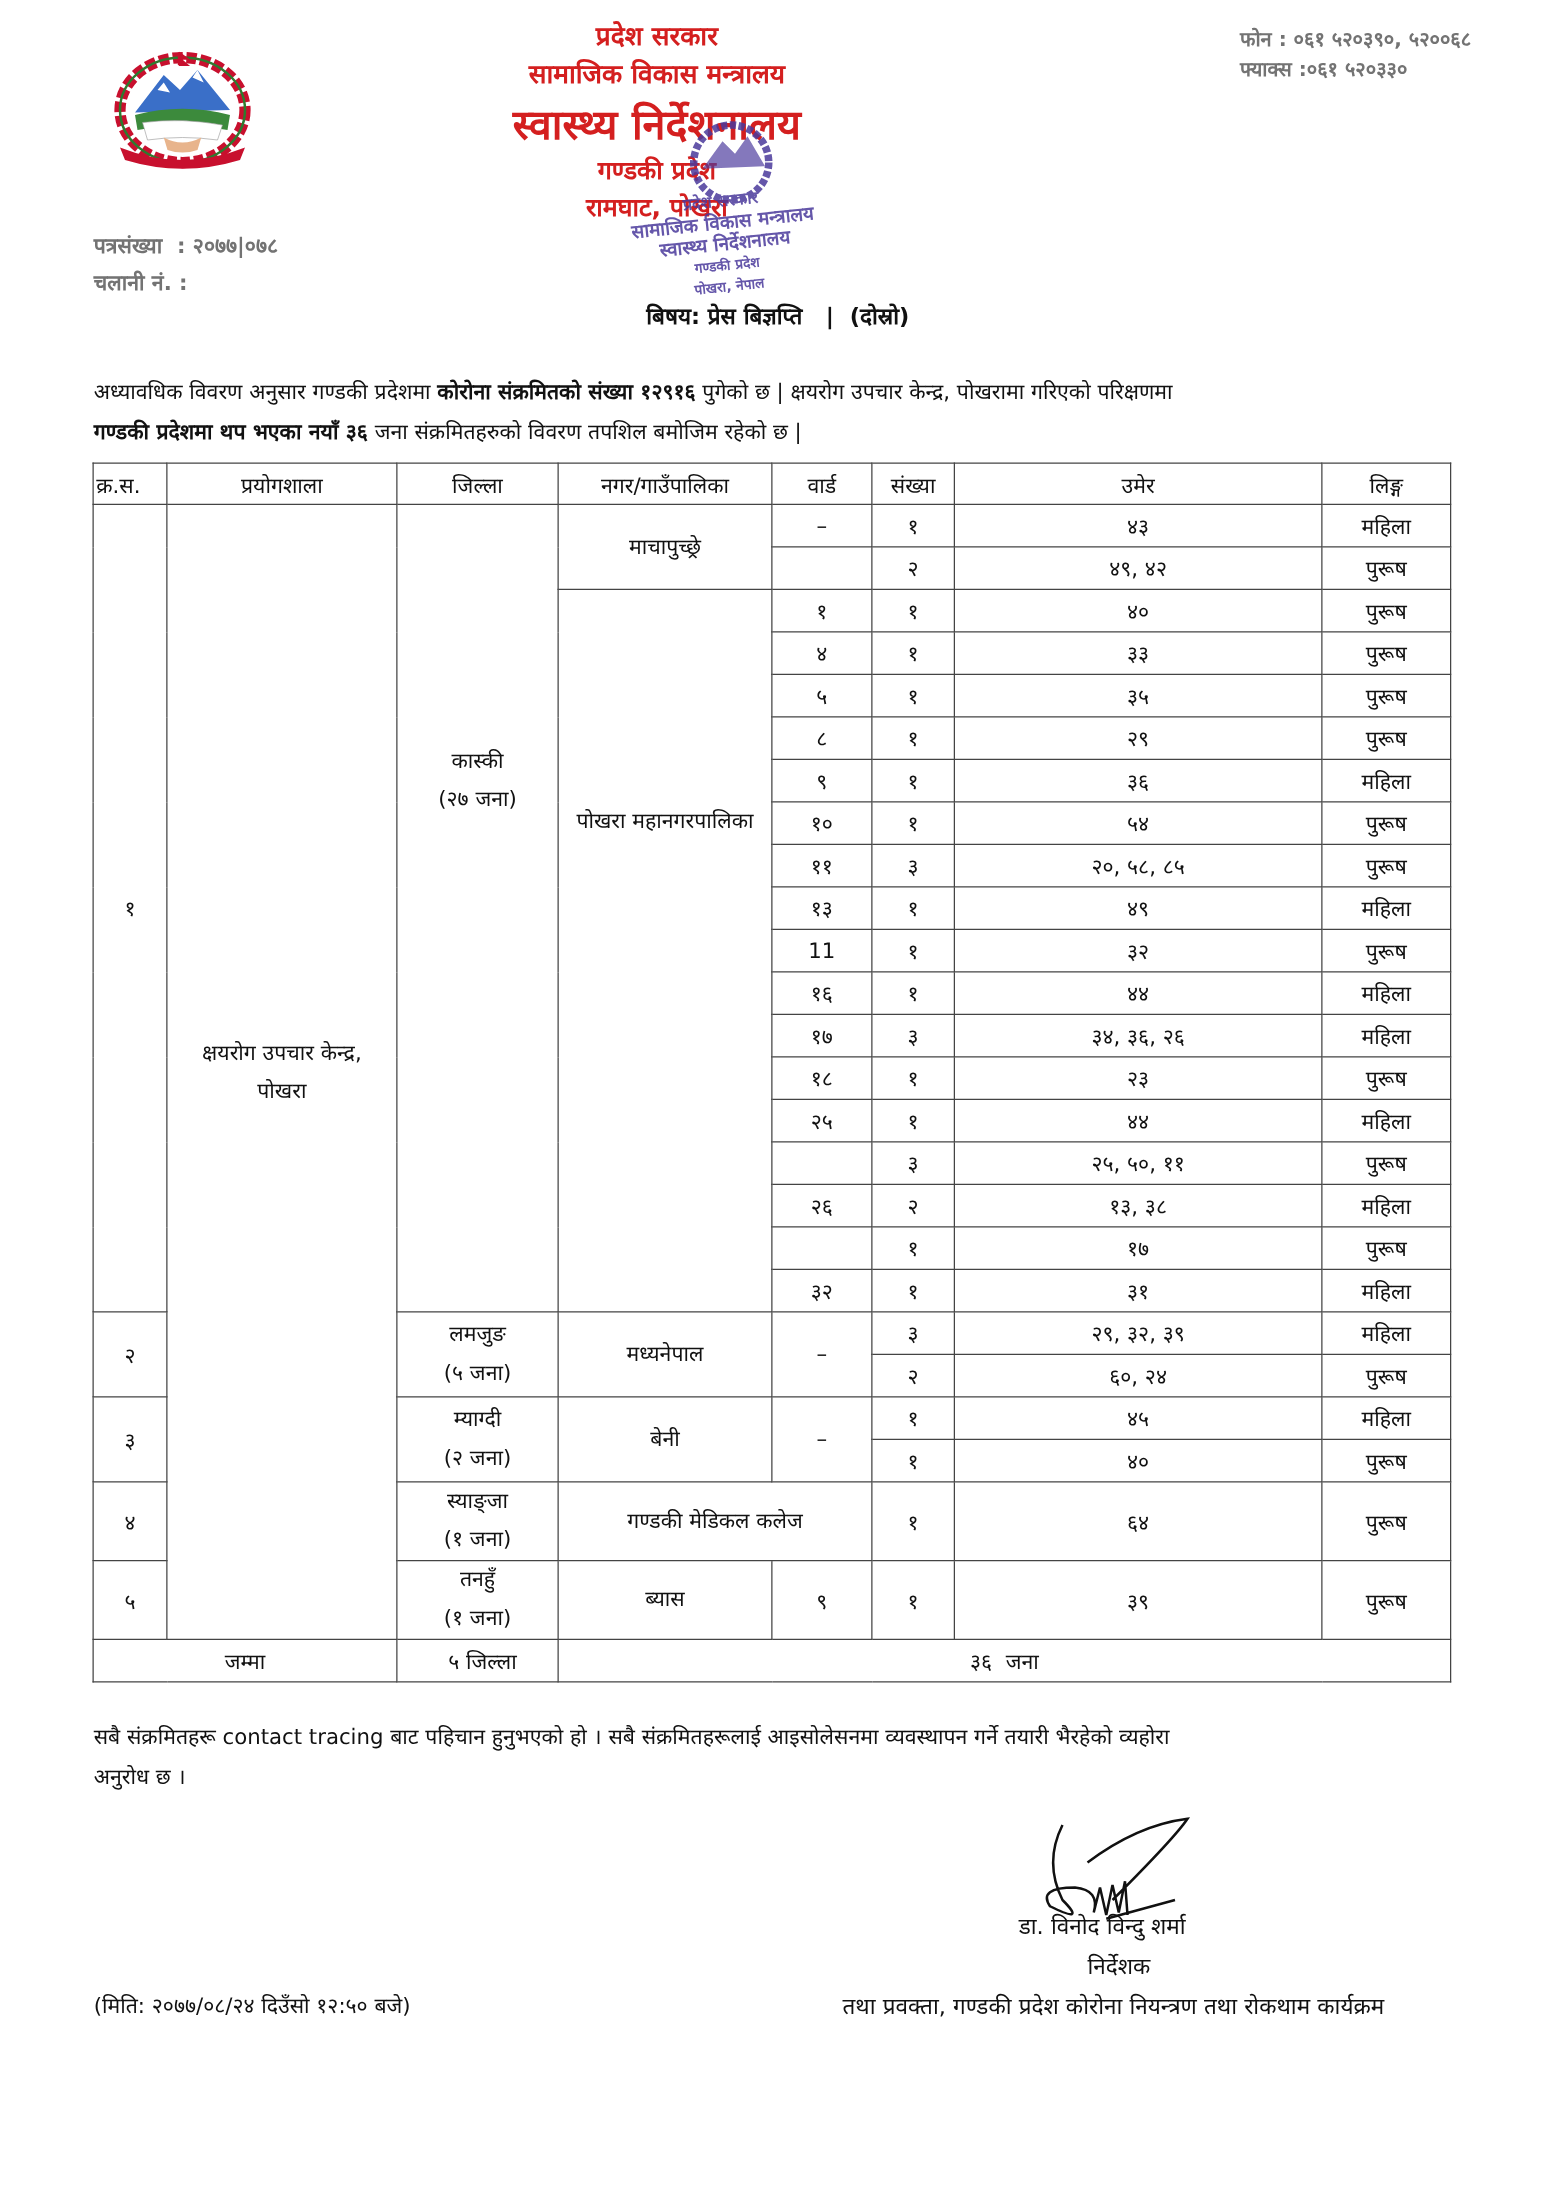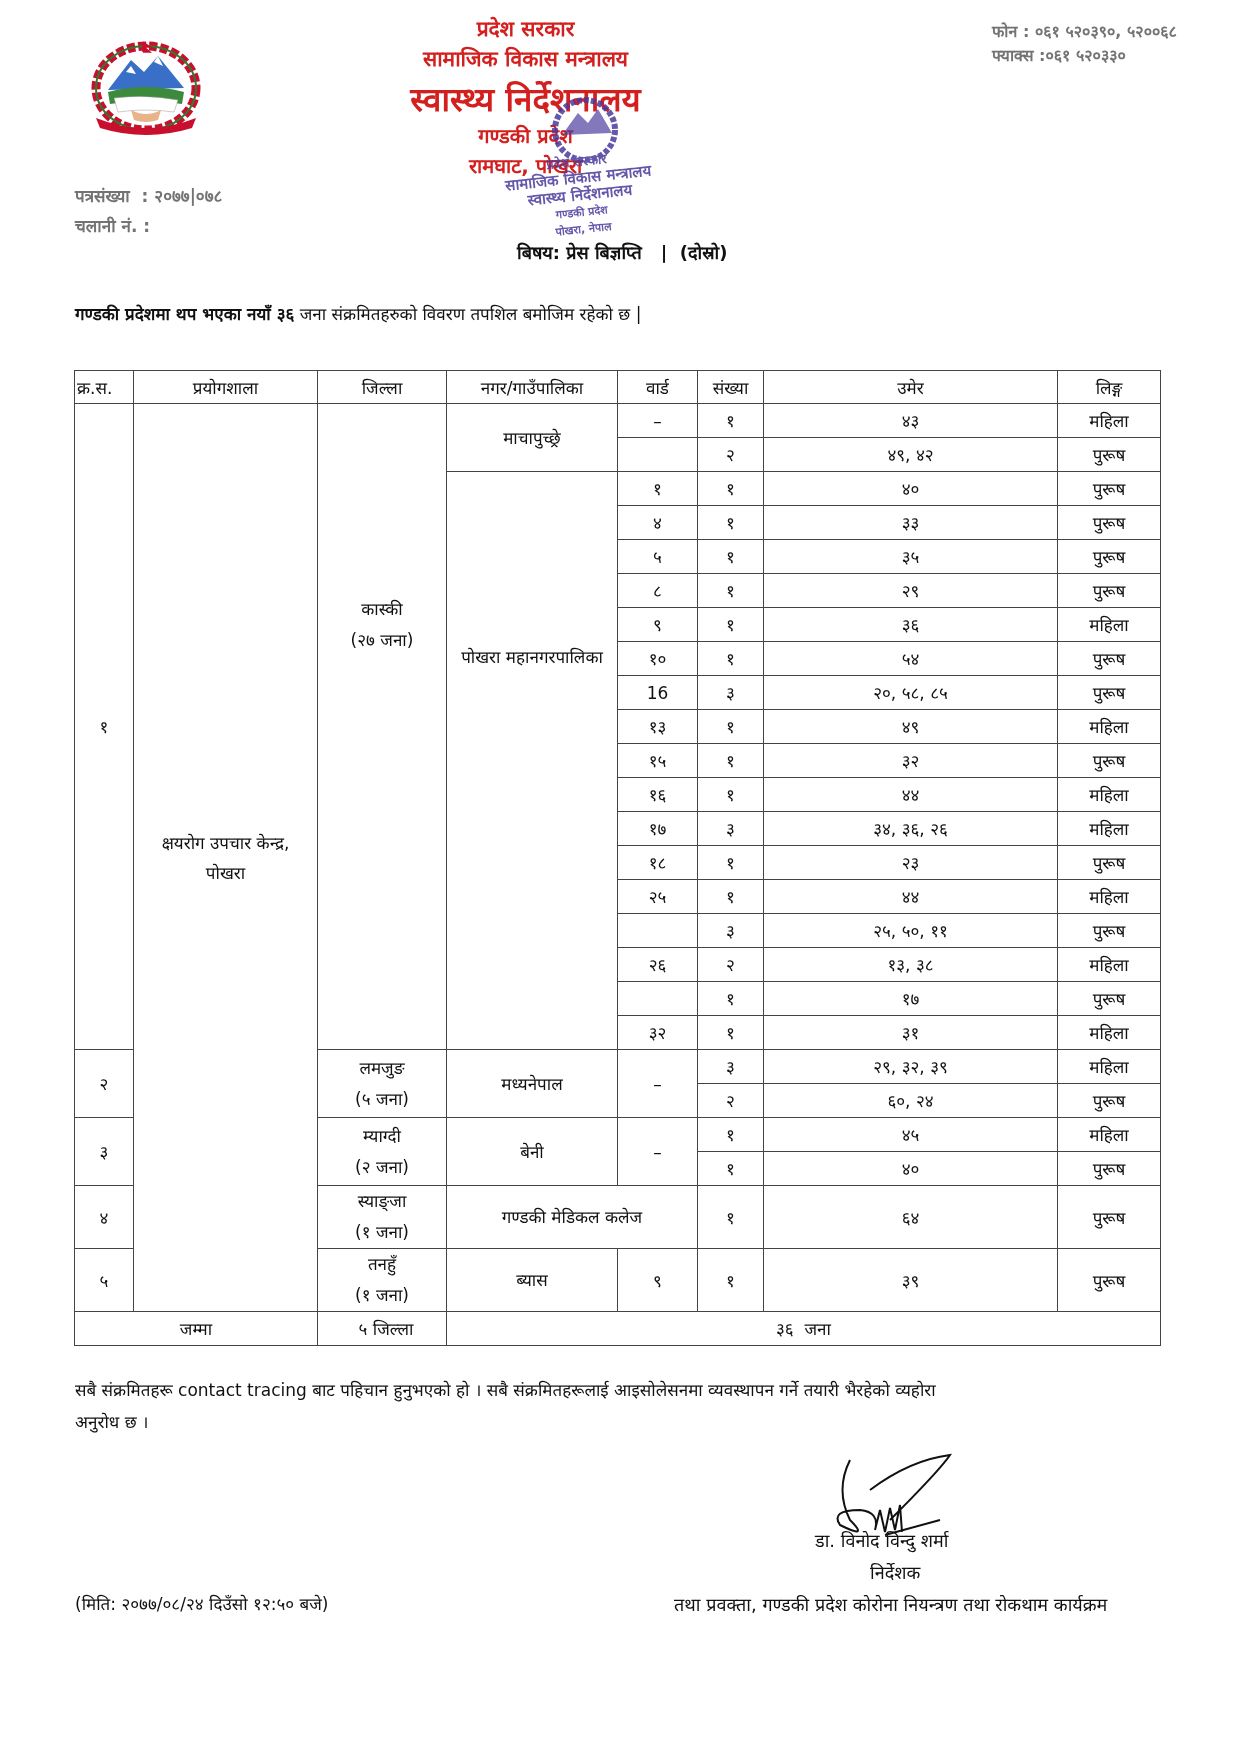--- a/index.html
+++ b/index.html
@@ -53,20 +53,21 @@
     <div style="font-size:15px">सामाजिक विकास मन्त्रालय</div>
     <div style="font-size:15px">स्वास्थ्य निर्देशनालय</div>
     <div style="font-size:11px">गण्डकी प्रदेश</div>
     <div style="font-size:11px">पोखरा, नेपाल</div>
   </div>
 </div>
 
 <div class="abs bold" style="left:517px;top:240px;font-size:18px;white-space:pre;">बिषय: प्रेस बिज्ञप्ति   |  (दोस्रो)</div>
 
 <div class="body-text" style="top:298px;">
+  <div><span>अध्यावधिक विवरण अनुसार गण्डकी प्रदेशमा </span><span class="bold">कोरोना संक्रमितको संख्या १२९१६</span><span> पुगेको छ | क्षयरोग उपचार केन्द्र, पोखरामा गरिएको परिक्षणमा</span></div>
   <div><span class="bold">गण्डकी  प्रदेशमा थप भएका नयाँ ३६</span><span> जना संक्रमितहरुको विवरण तपशिल बमोजिम रहेको छ |</span></div>
 </div>
 
 <table class="cases">
   <colgroup>
     <col style="width:59px">
       <col style="width:184px">
       <col style="width:129px">
       <col style="width:171px">
     <col style="width:80px">
@@ -137,33 +138,33 @@
         <td>३६</td>
         <td>महिला</td>
       </tr>
       <tr>
         <td rowspan="1">१०</td>
         <td>१</td>
         <td>५४</td>
         <td>पुरूष</td>
       </tr>
       <tr>
-        <td rowspan="1">16</td>
+        <td rowspan="1">११</td>
         <td>३</td>
         <td>२०, ५८, ८५</td>
         <td>पुरूष</td>
       </tr>
       <tr>
         <td rowspan="1">१३</td>
         <td>१</td>
         <td>४९</td>
         <td>महिला</td>
       </tr>
       <tr>
-        <td rowspan="1">१५</td>
+        <td rowspan="1">11</td>
         <td>१</td>
         <td>३२</td>
         <td>पुरूष</td>
       </tr>
       <tr>
         <td rowspan="1">१६</td>
         <td>१</td>
         <td>४४</td>
         <td>महिला</td>
       </tr>

